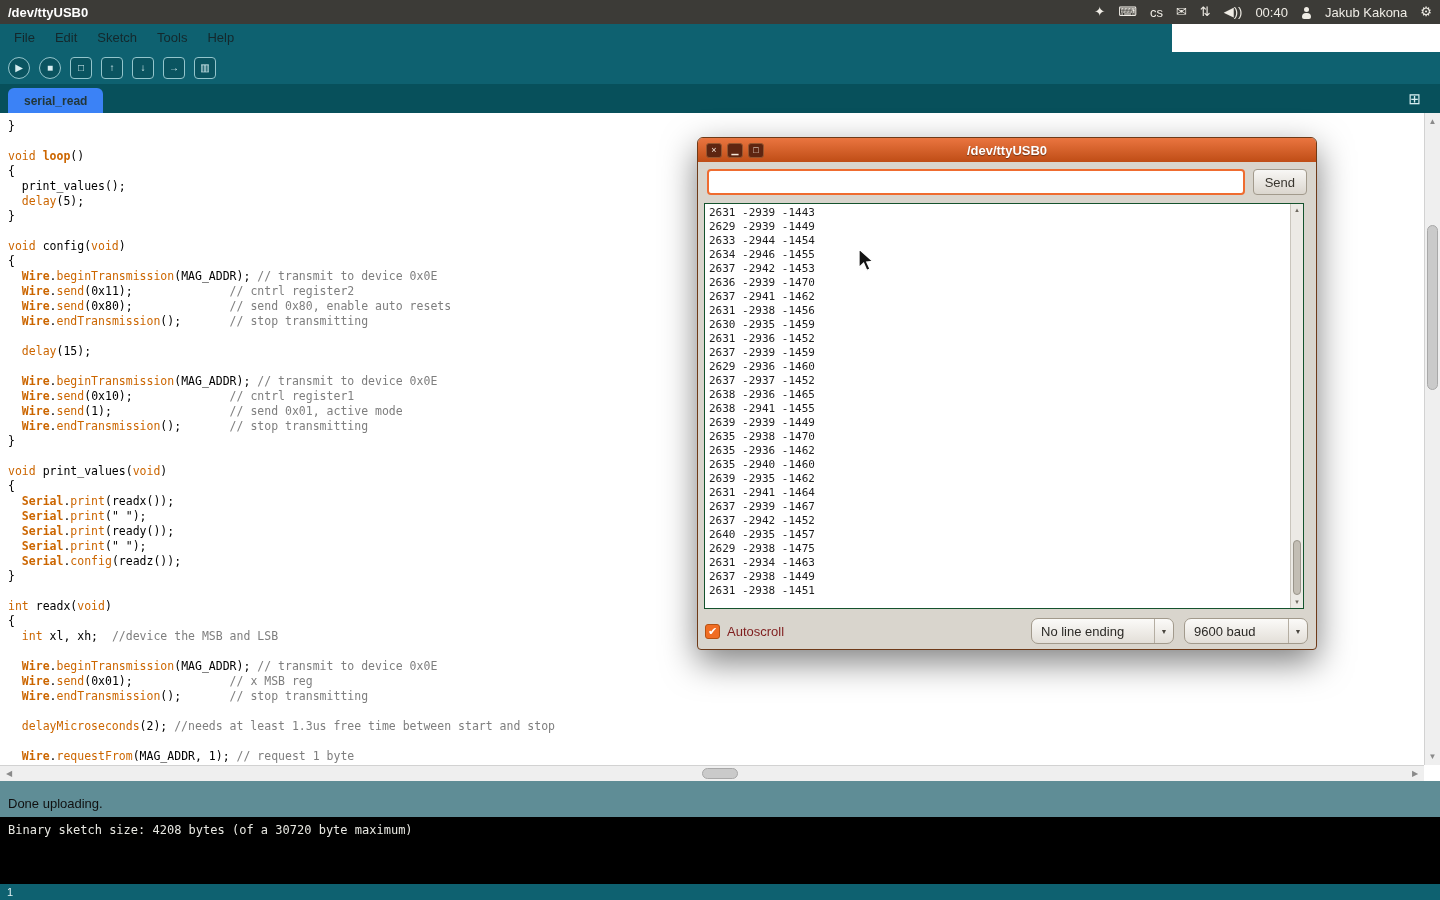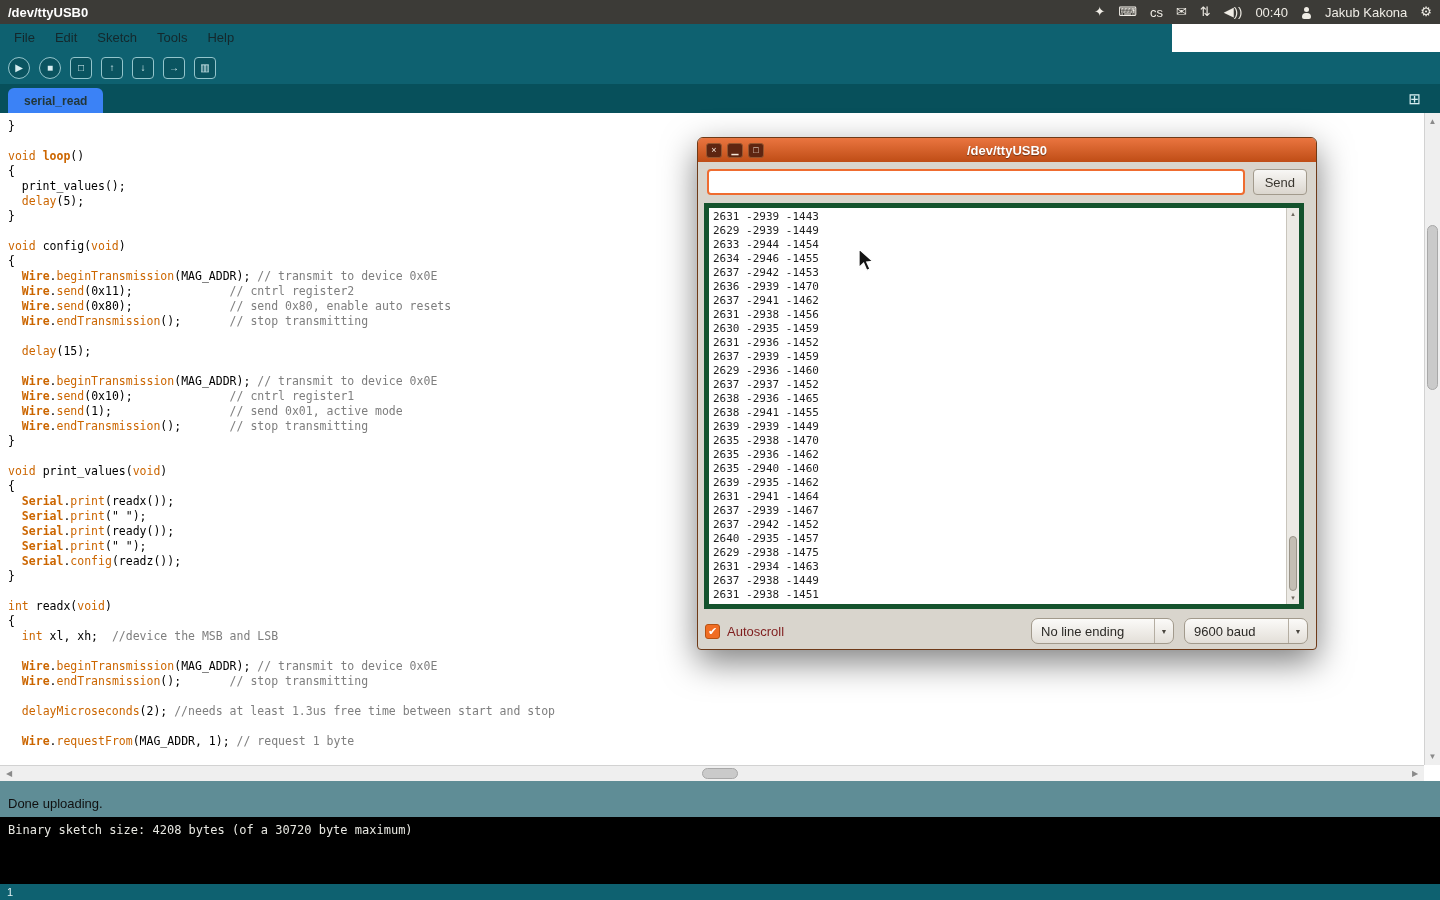--- a/index.html
+++ b/index.html
@@ -58,21 +58,21 @@
 
   
   .serial-window{position:absolute;left:697px;top:137px;width:620px;height:513px;background:#d9d5cd;border:1px solid #6e3a18;border-radius:6px 6px 4px 4px;box-shadow:0 12px 34px rgba(0,0,0,.5);z-index:5}
   .sm-titlebar{position:relative;height:24px;background:linear-gradient(180deg,#ea7540,#bf4d16);border-radius:5px 5px 0 0;display:flex;align-items:center}
   .sm-title{position:absolute;left:0;right:0;text-align:center;color:#fff;font-weight:bold;font-size:13px;text-shadow:0 1px 1px rgba(0,0,0,.45)}
   .wm-buttons{display:flex;gap:5px;margin-left:8px;z-index:2}
   .wm-btn{width:16px;height:15px;background:#5e2511;border:1px solid #96552f;border-radius:3px;color:#f5e6d8;font-size:9px;display:flex;align-items:center;justify-content:center;line-height:1}
   .sm-input-row{position:absolute;left:0;top:24px;width:100%;display:flex;align-items:center;gap:8px;padding:7px 9px}
   .serial-input{flex:1;height:26px;border:2px solid #ef6c30;border-radius:4px;background:#fff;padding:0 6px;font-size:13px;outline:none;font-family:"Liberation Sans",sans-serif}
   .send-button{height:26px;padding:0 11px;background:linear-gradient(#f8f7f5,#dbd6ce);border:1px solid #a29a8c;border-radius:4px;font-size:13px;color:#39352e;font-family:"Liberation Sans",sans-serif}
-  .sm-output{position:absolute;left:6px;top:65px;width:600px;height:406px;background:#fff;border:5px solid #14532d;overflow:hidden}
+  .sm-output{position:absolute;left:6px;top:65px;width:600px;height:406px;background:#fff;border:1px solid #14532d;overflow:hidden}
   .sm-output pre{font-family:"DejaVu Sans Mono",monospace;font-size:11px;line-height:14px;color:#1d1d1d;padding:2px 4px;white-space:pre}
   .sm-vscroll{position:absolute;right:0;top:0;width:13px;height:100%;background:#eceae5;border-left:1px solid #c9c5bc}
   .smv-arrow{position:absolute;left:0;width:12px;height:12px;font-size:7px;color:#6f6a60;text-align:center;line-height:12px}
   .smv-up{top:0}.smv-down{bottom:0}
   .smv-handle{position:absolute;left:2px;bottom:13px;width:8px;height:55px;background:#c3beb4;border:1px solid #9a958a;border-radius:4px}
   .sm-bottom-row{position:absolute;left:7px;right:8px;top:479px;height:28px;display:flex;align-items:center}
   .checkbox{width:15px;height:15px;background:#f06d23;border:1px solid #b75111;border-radius:3px;color:#fff;font-size:11px;display:flex;align-items:center;justify-content:center}
   .check-glyph{line-height:1}
   .autoscroll-label{margin-left:7px;font-size:13px;color:#7f1d1d}
   .combo{display:flex;height:26px;border:1px solid #a29a8c;border-radius:7px;background:linear-gradient(#fbfaf8,#e3dfd8);align-items:center}
@@ -174,20 +174,21 @@
         <div class="code-line"><span class="tk-p">  </span><span class="tk-kb">Serial</span><span class="tk-p">.</span><span class="tk-f">print</span><span class="tk-p">(ready());</span></div>
         <div class="code-line"><span class="tk-p">  </span><span class="tk-kb">Serial</span><span class="tk-p">.</span><span class="tk-f">print</span><span class="tk-p">(" ");</span></div>
         <div class="code-line"><span class="tk-p">  </span><span class="tk-kb">Serial</span><span class="tk-p">.</span><span class="tk-f">config</span><span class="tk-p">(readz());</span></div>
         <div class="code-line"><span class="tk-p">}</span></div>
         <div class="code-line">&nbsp;</div>
         <div class="code-line"><span class="tk-t">int</span><span class="tk-p"> readx(</span><span class="tk-t">void</span><span class="tk-p">)</span></div>
         <div class="code-line"><span class="tk-p">{</span></div>
         <div class="code-line"><span class="tk-p">  </span><span class="tk-t">int</span><span class="tk-p"> xl, xh;  </span><span class="tk-c">//device the MSB and LSB</span></div>
         <div class="code-line">&nbsp;</div>
         <div class="code-line"><span class="tk-p">  </span><span class="tk-kb">Wire</span><span class="tk-p">.</span><span class="tk-f">beginTransmission</span><span class="tk-p">(MAG_ADDR); </span><span class="tk-c">// transmit to device 0x0E</span></div>
+        <div class="code-line"><span class="tk-p">  </span><span class="tk-kb">Wire</span><span class="tk-p">.</span><span class="tk-f">send</span><span class="tk-p">(0x01);              </span><span class="tk-c">// x MSB reg</span></div>
         <div class="code-line"><span class="tk-p">  </span><span class="tk-kb">Wire</span><span class="tk-p">.</span><span class="tk-f">endTransmission</span><span class="tk-p">();       </span><span class="tk-c">// stop transmitting</span></div>
         <div class="code-line">&nbsp;</div>
         <div class="code-line"><span class="tk-p">  </span><span class="tk-f">delayMicroseconds</span><span class="tk-p">(2); </span><span class="tk-c">//needs at least 1.3us free time between start and stop</span></div>
         <div class="code-line">&nbsp;</div>
         <div class="code-line"><span class="tk-p">  </span><span class="tk-kb">Wire</span><span class="tk-p">.</span><span class="tk-f">requestFrom</span><span class="tk-p">(MAG_ADDR, 1); </span><span class="tk-c">// request 1 byte</span></div>
       </div>
   </div>
 
   <div class="editor-vscroll">
     <div class="vs-arrow vs-up">▲</div>

